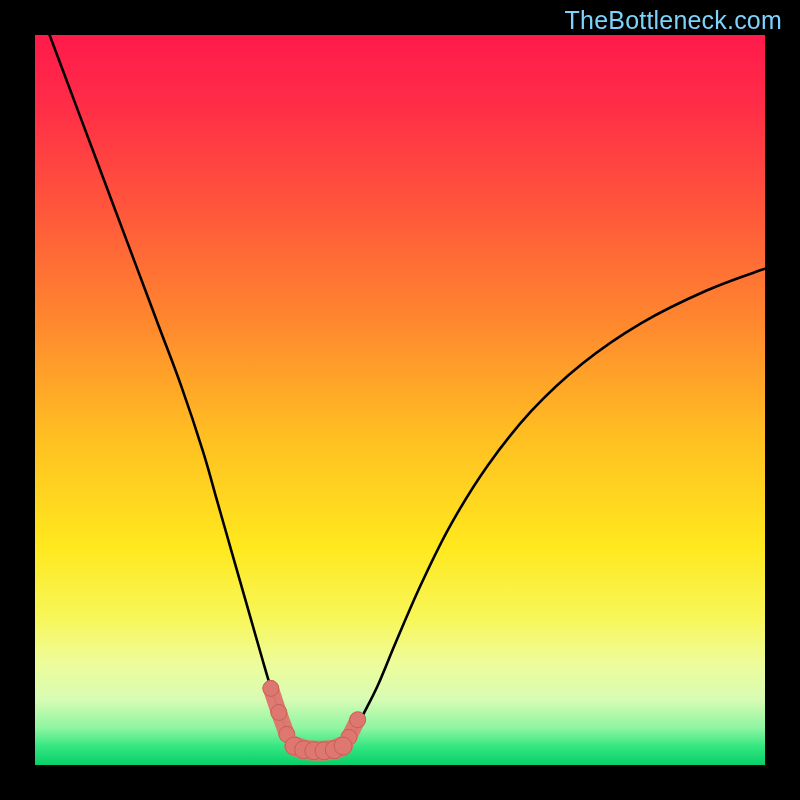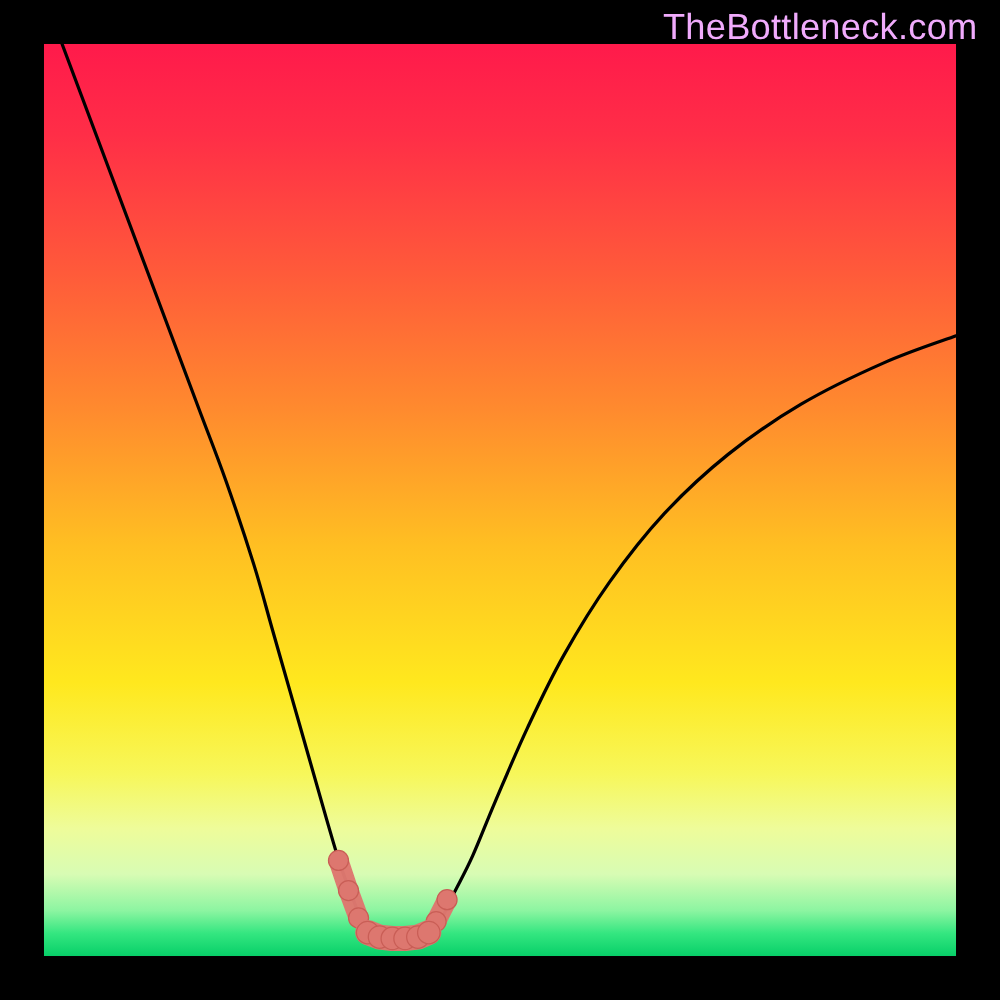--- a/index.html
+++ b/index.html
@@ -38,23 +38,23 @@
     top: 0;
     left: 0;
     width: 100%;
     height: 100%;
   }
   .watermark {
     position: absolute;
     top: 6px;
     right: 18px;
     font-family: Arial, Helvetica, sans-serif;
-    font-size: 29px;
+    font-size: 25px;
     font-weight: 500;
-    color: #f0abfc;
+    color: #7dd3fc;
     letter-spacing: 0.2px;
   }
 </style>
 </head>
 <body>
 
 <div class="frame">
   <div class="plot-area">
     <svg class="gradient" viewBox="0 0 730 730" preserveAspectRatio="none">
       <defs>

